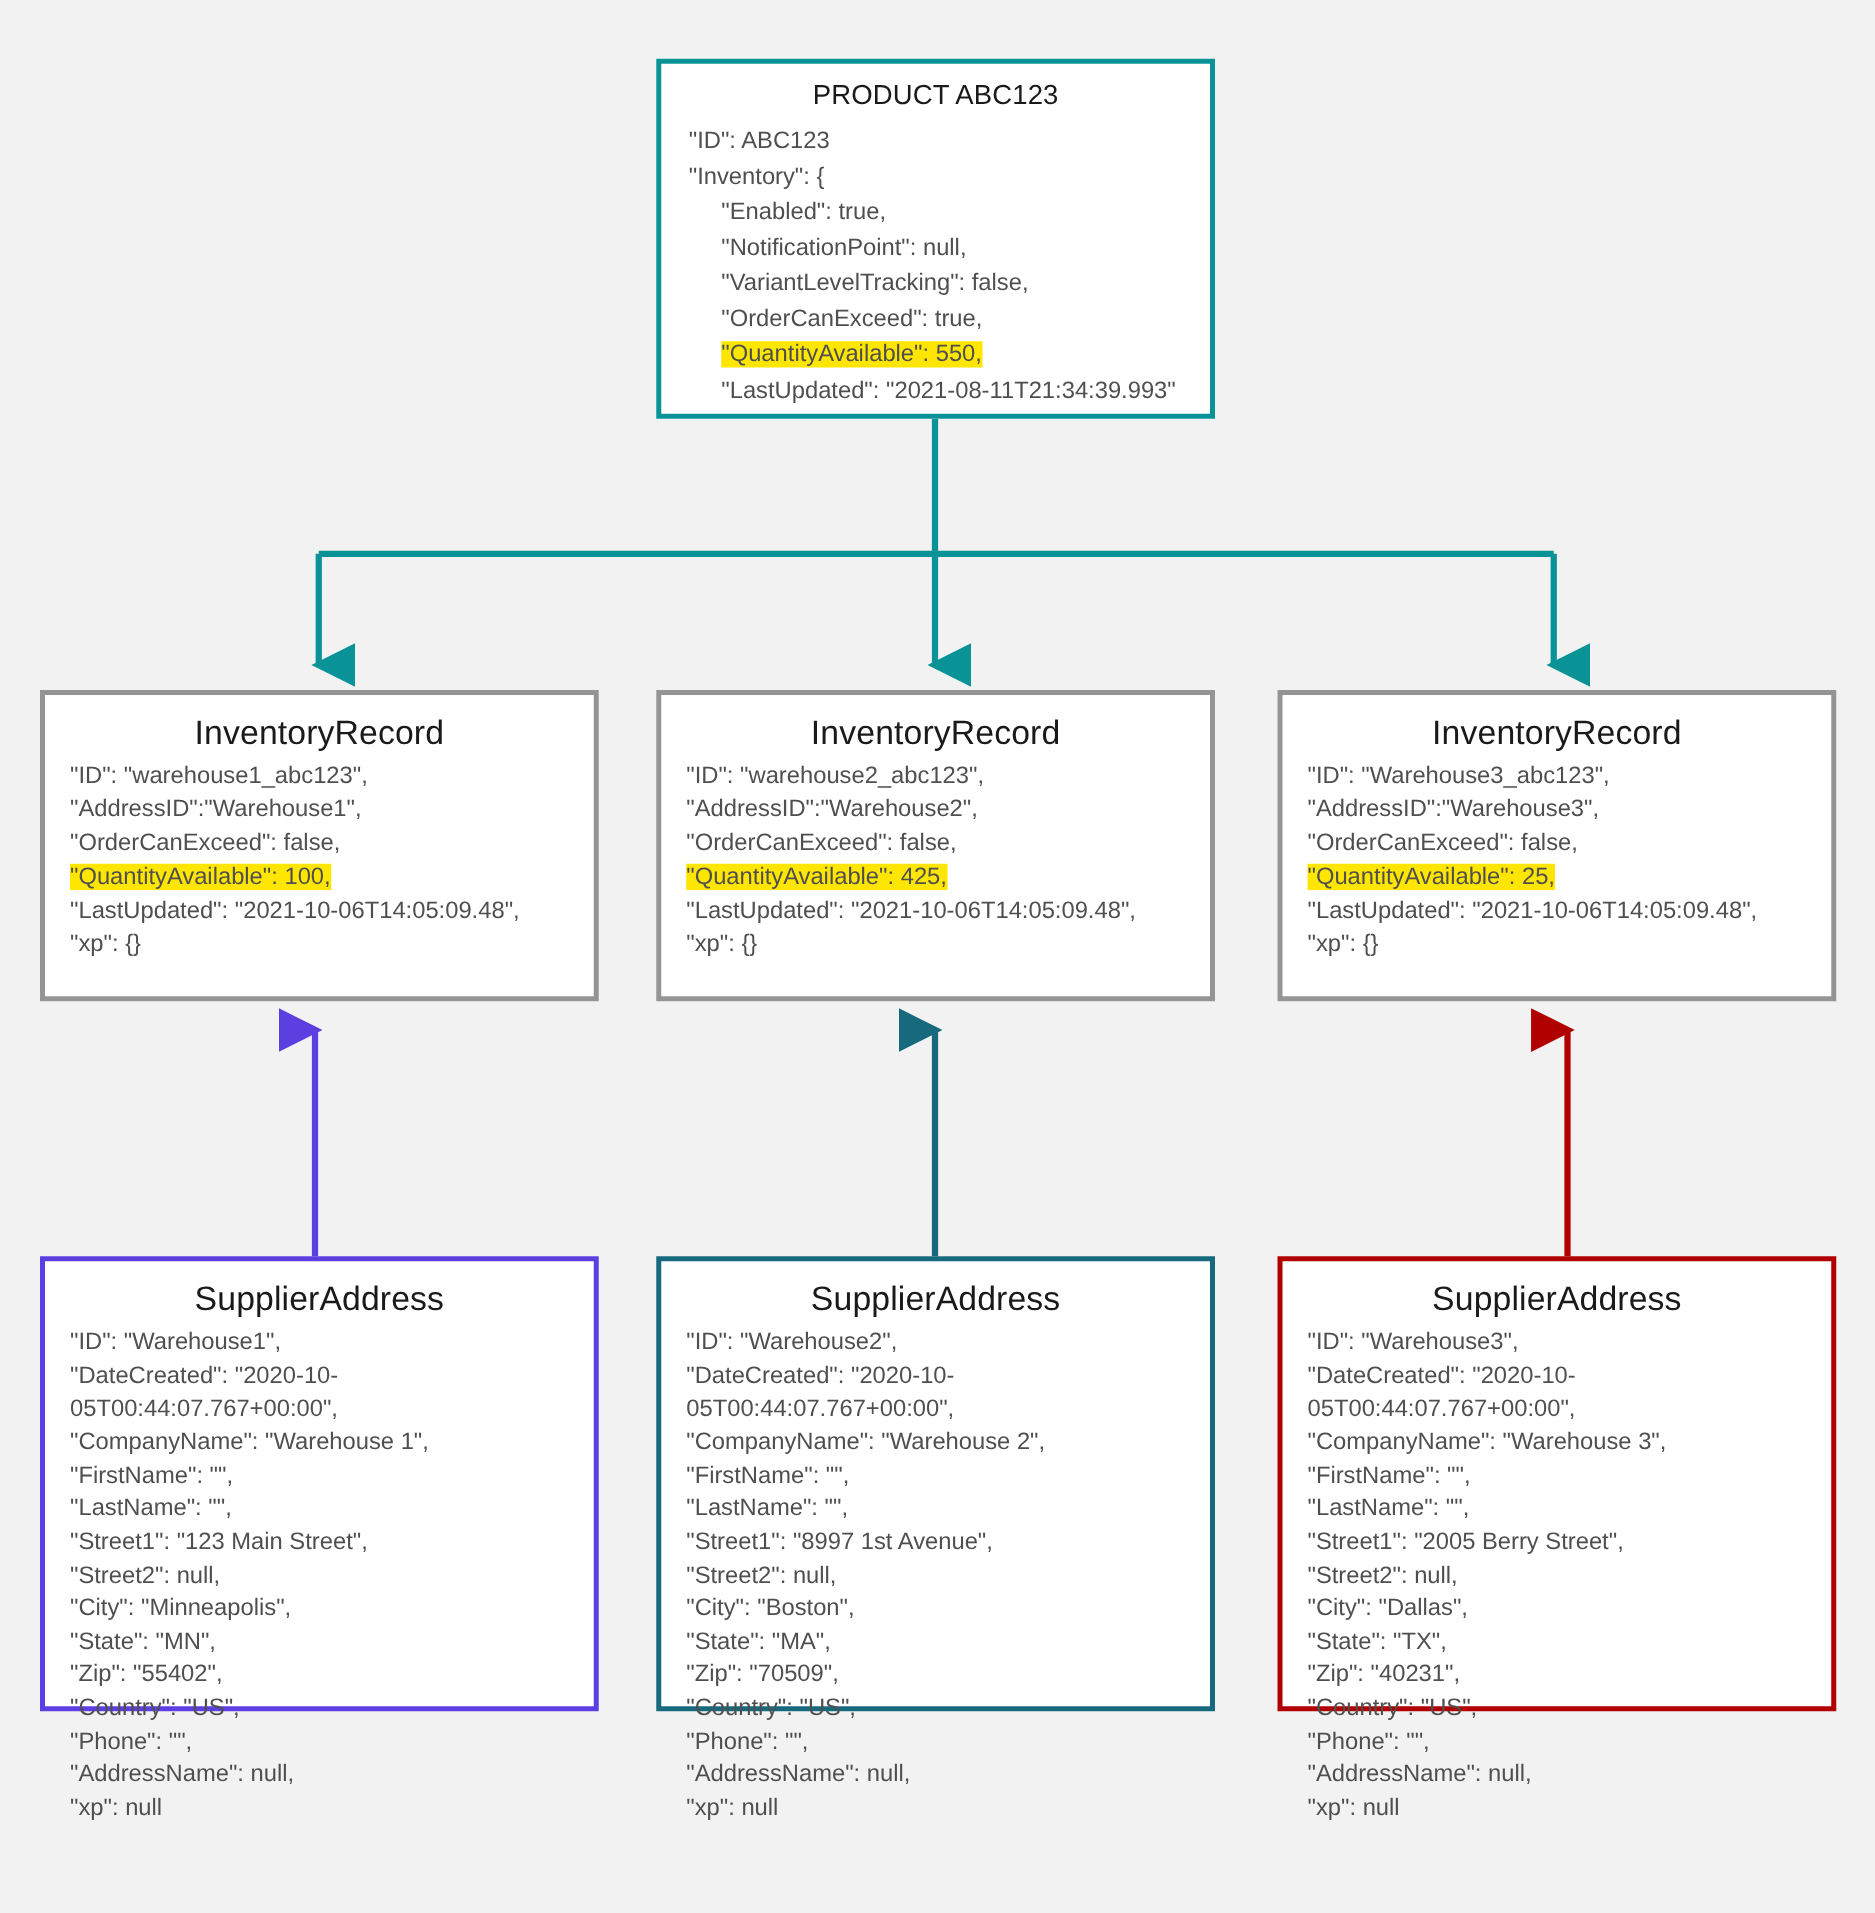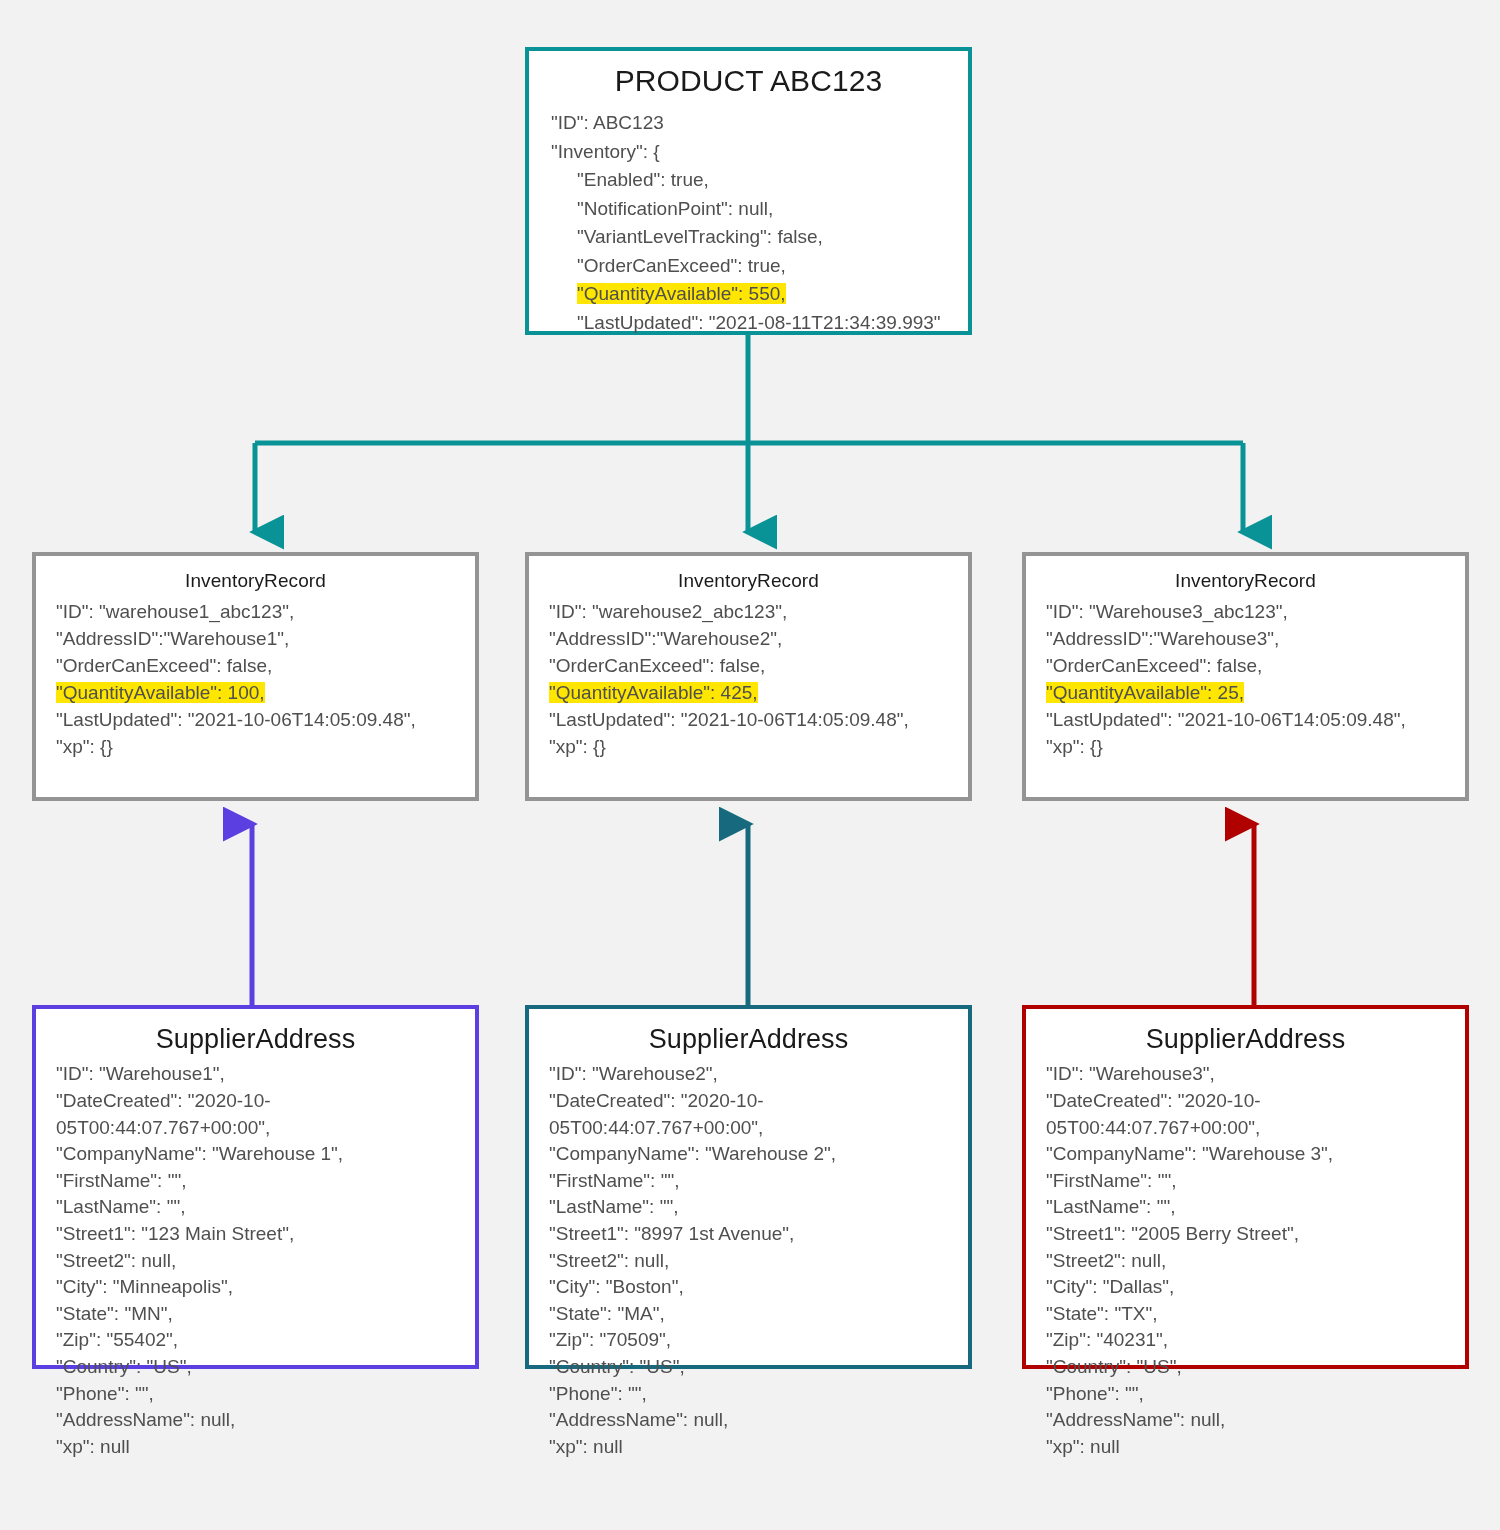--- a/index.html
+++ b/index.html
@@ -63,38 +63,38 @@
 
   
   #product-node {
     left: 525px;
     top: 47px;
     width: 447px;
     height: 288px;
     border: 4px solid #0a9396;
   }
   #product-node .node-title {
-    font-size: 30px;
+    font-size: 22px;
     padding-bottom: 10px;
   }
   #product-node .node-body {
     padding-left: 22px;
     font-size: 19px;
     line-height: 1.5;
   }
 
   
   .inv-node {
     top: 552px;
     width: 447px;
     height: 249px;
     border: 4px solid #949494;
   }
   .inv-node .node-title {
-    font-size: 19px;
+    font-size: 27px;
     padding-top: 14px;
     padding-bottom: 6px;
   }
   .inv-node .node-body {
     padding-left: 20px;
     font-size: 19px;
     line-height: 1.42;
   }
   #inv-node-1 { left: 32px; }
   #inv-node-2 { left: 525px; }

